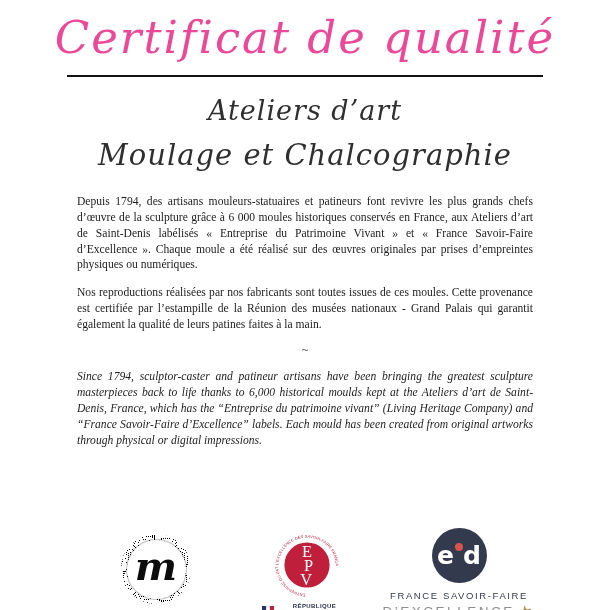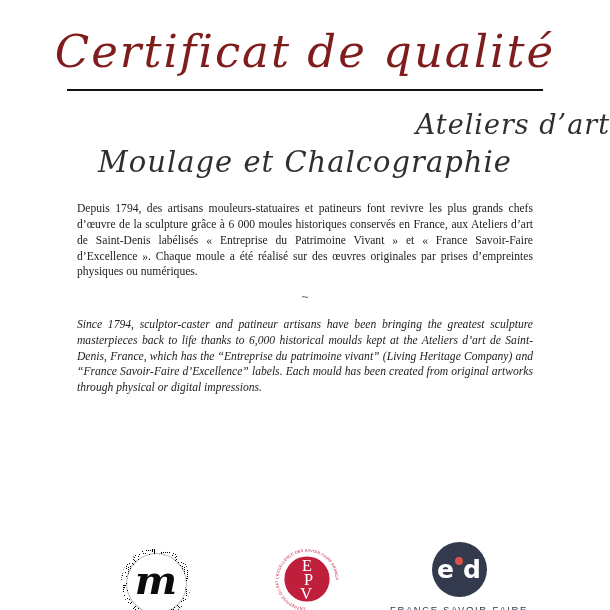--- a/index.html
+++ b/index.html
@@ -5,43 +5,43 @@
   html, body { margin: 0; padding: 0; background: #ffffff; }
   body {
     width: 610px; height: 610px; overflow: hidden;
     font-family: "Liberation Sans", sans-serif;
     color: #1d1d1d;
   }
   .page { position: relative; width: 610px; height: 610px; background: #fff; }
 
   
   .title {
-    margin: 24px auto 0;
+    margin: 10px auto 0;
     text-align: center;
     font-family: "DejaVu Serif", serif;
     font-style: italic;
     font-weight: 400;
     font-size: 45px;
     letter-spacing: 2px;
-    color: #7f1d1d;
+    color: #ec4899;
     line-height: 1.25;
   }
   .title-rule {
     width: 476px; margin: 9px auto 0;
     border: none; border-top: 2px solid #111;
   }
   .subtitle {
     text-align: center;
     font-family: "DejaVu Serif", serif;
     font-style: italic;
     font-weight: 400;
     color: #2f2f2f;
   }
-  .subtitle.s1 { font-size: 27px; margin-top: 18px; letter-spacing: 1px; text-align: right; }
-  .subtitle.s2 { font-size: 29px; margin-top: 5px; letter-spacing: 1px; }
+  .subtitle.s1 { font-size: 27px; margin-top: 18px; letter-spacing: 1px; }
+  .subtitle.s2 { font-size: 29px; margin-top: 12px; letter-spacing: 1px; }
 
   
   .content {
     width: 456px;
     margin: 22px auto 0;
     font-size: 11.6px;
     line-height: 15.8px;
     text-align: justify;
     color: #1c1c1c;
   }
@@ -130,20 +130,21 @@
 <div class="page">
 
   <div class="title">Certificat de qualité</div>
   <hr class="title-rule">
 
   <div class="subtitle s1">Ateliers d’art</div>
   <div class="subtitle s2">Moulage et Chalcographie</div>
 
   <div class="content">
     <p class="fr">Depuis 1794, des artisans mouleurs-statuaires et patineurs font revivre les plus grands chefs d’œuvre de la sculpture grâce à 6 000 moules historiques conservés en France, aux Ateliers d’art de Saint-Denis labélisés « Entreprise du Patrimoine Vivant » et « France Savoir-Faire d’Excellence ». Chaque moule a été réalisé sur des œuvres originales par prises d’empreintes physiques ou numériques.</p>
+    <p class="fr">Nos reproductions réalisées par nos fabricants sont toutes issues de ces moules. Cette provenance est certifiée par l’estampille de la Réunion des musées nationaux - Grand Palais qui garantit également la qualité de leurs patines faites à la main.</p>
     <div class="tilde">~</div>
     <p class="en">Since 1794, sculptor-caster and patineur artisans have been bringing the greatest sculpture masterpieces back to life thanks to 6,000 historical moulds kept at the Ateliers d’art de Saint-Denis, France, which has the “Entreprise du patrimoine vivant” (Living Heritage Company) and “France Savoir-Faire d’Excellence” labels. Each mould has been created from original artworks through physical or digital impressions.</p>
   </div>
 
   <div class="footer">
 
     <div class="logo-rmn">
       <div class="rmn-burst">
         <div class="rmn-disc">
           <span class="rmn-m">m</span>

